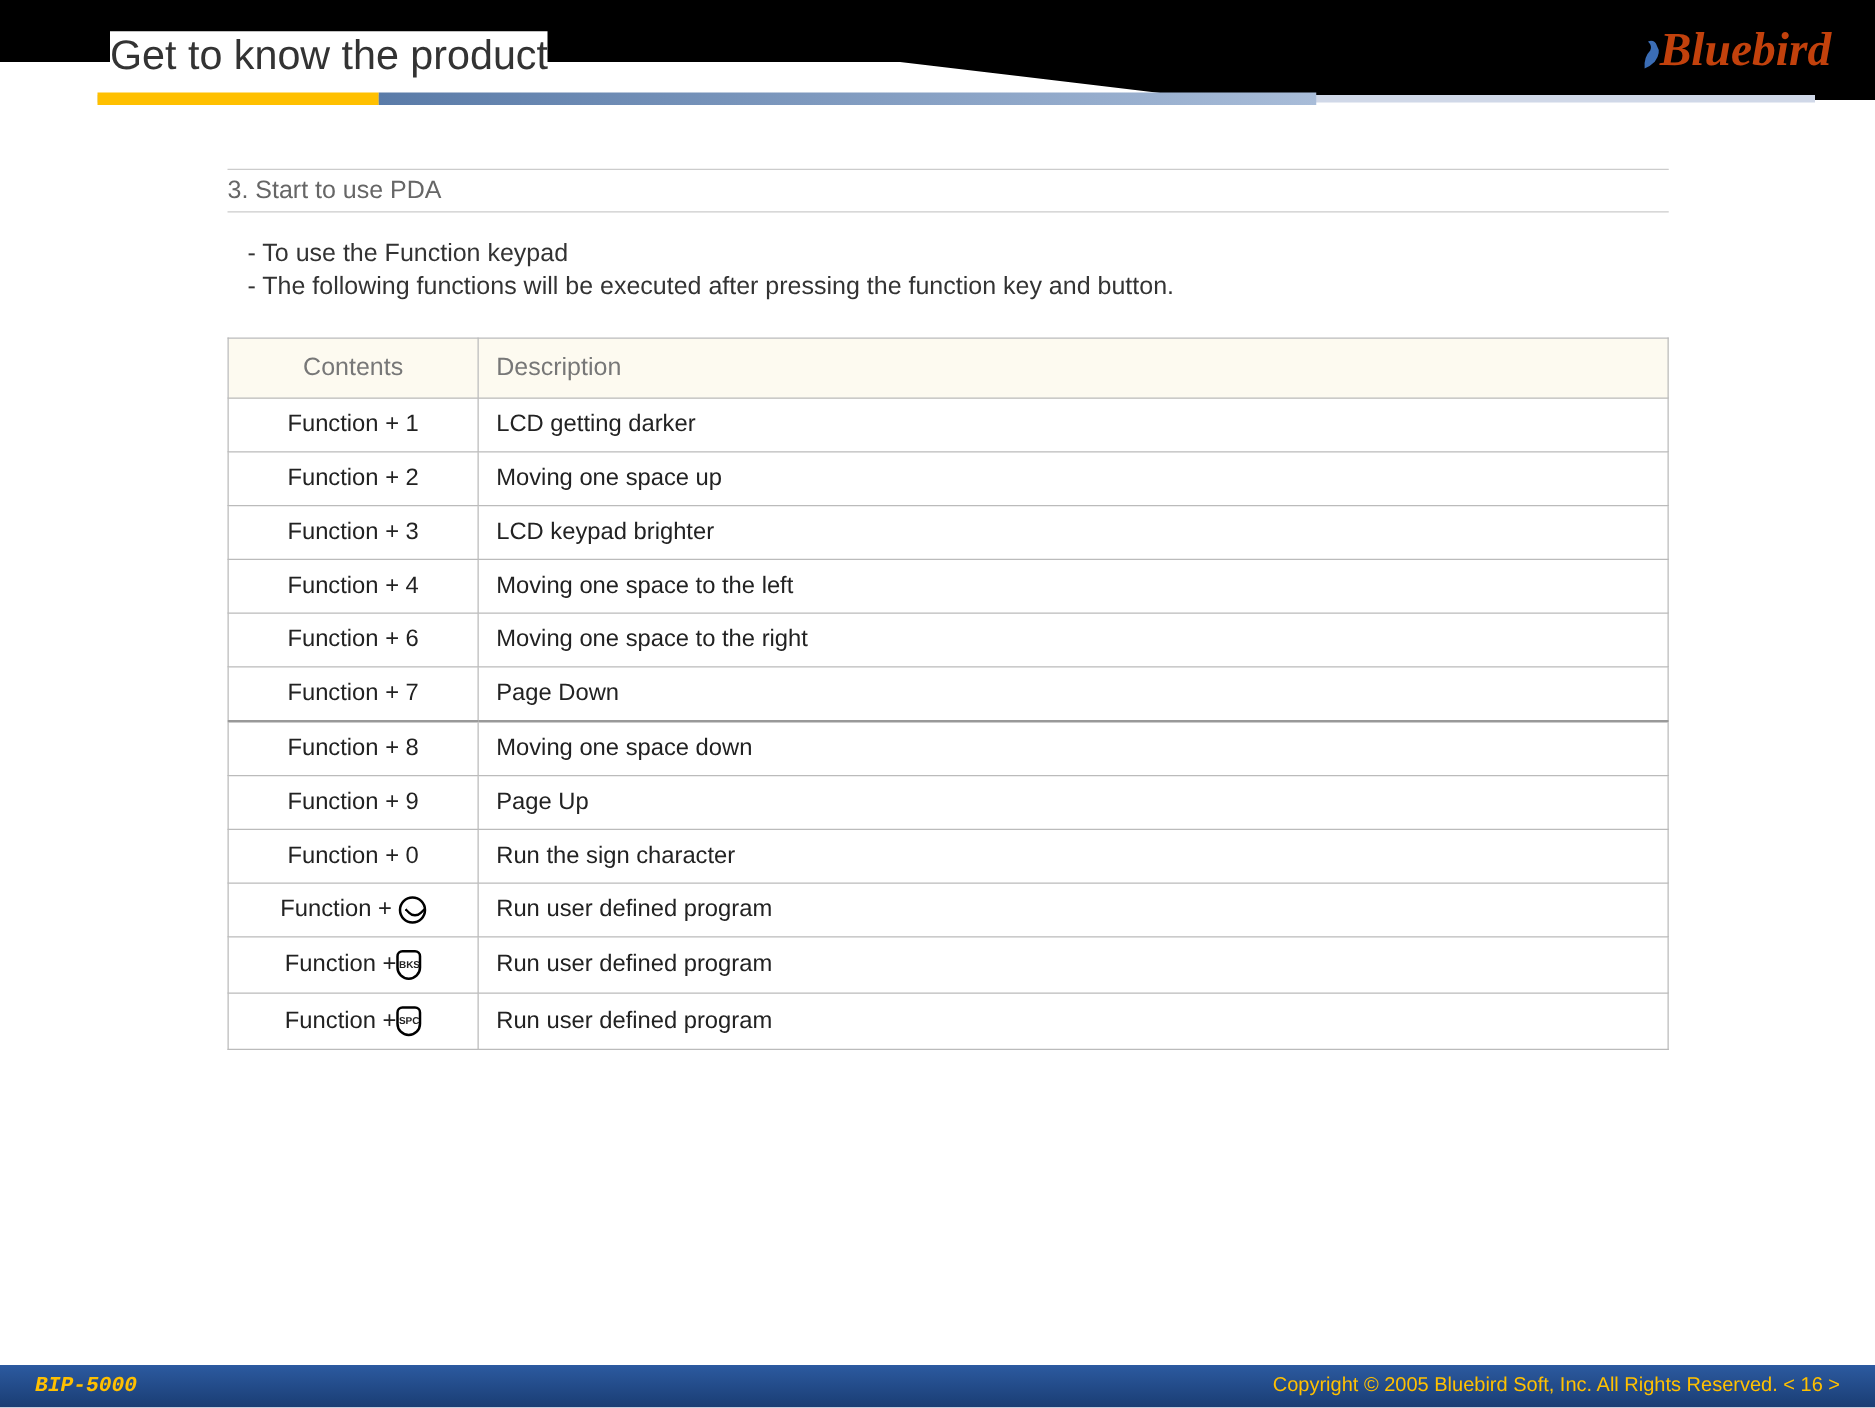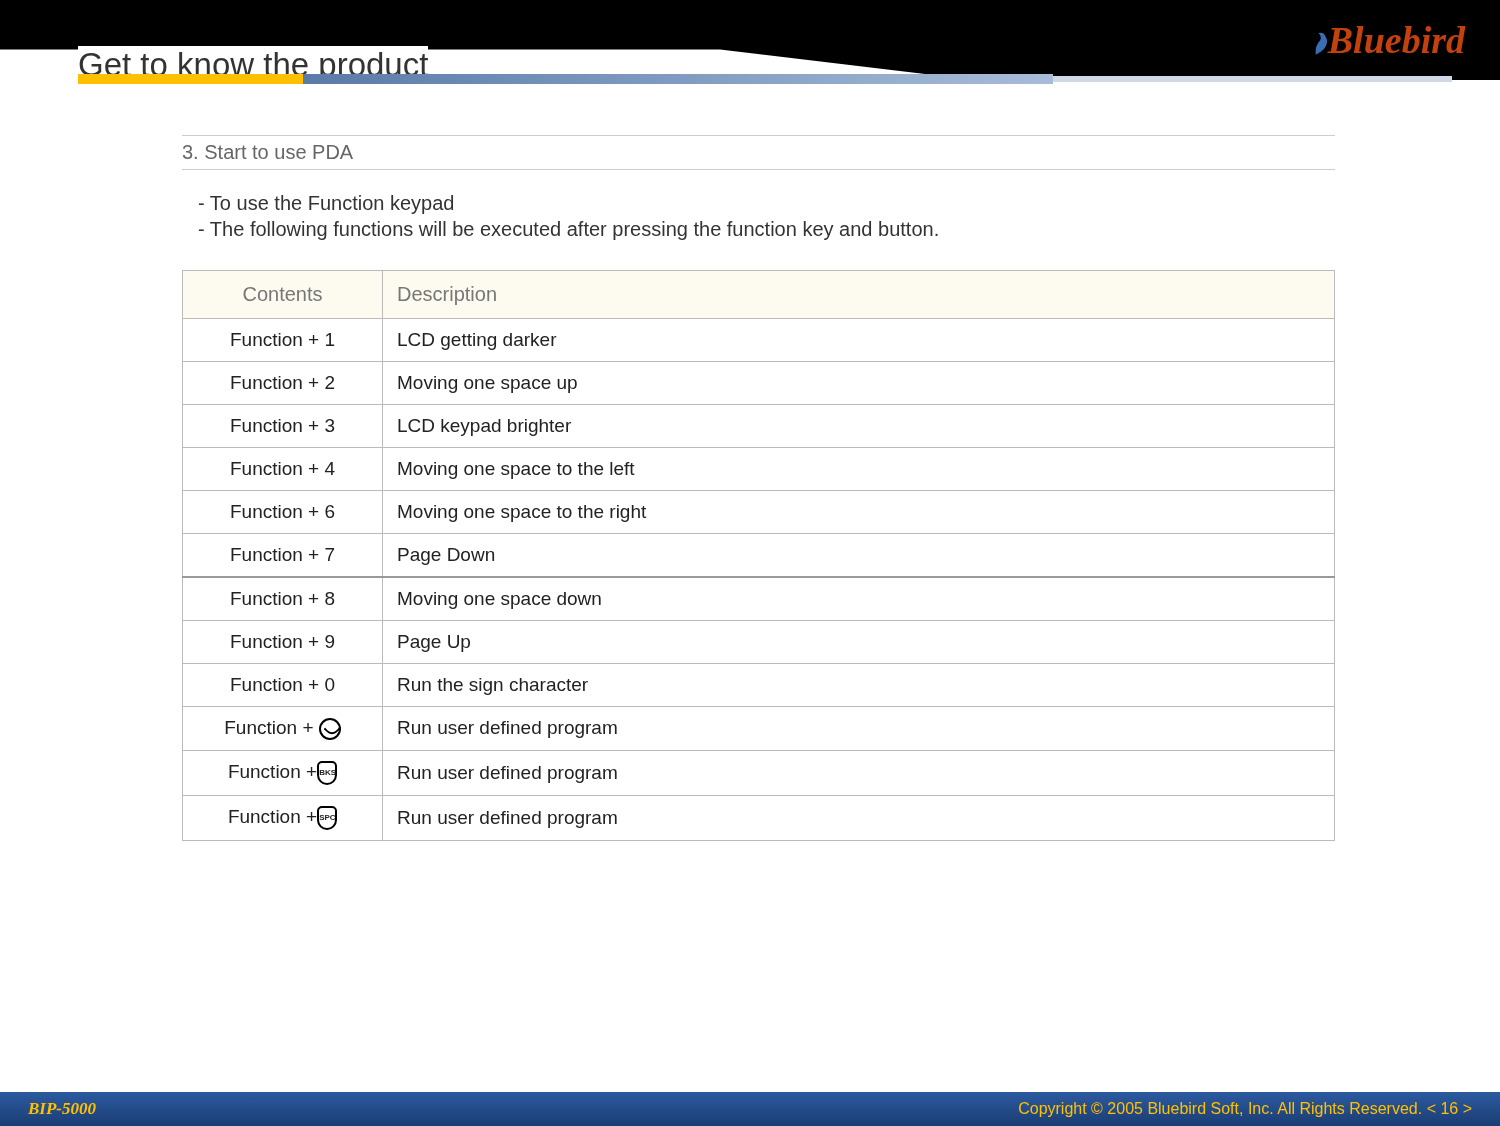--- a/index.html
+++ b/index.html
@@ -24,27 +24,26 @@
       top: 0;
       right: 0;
       width: 100%;
       height: 80px;
       background: #000;
       clip-path: polygon(0 0, 100% 0, 100% 100%, 65% 100%, 48% 62%, 0 62%);
     }
     .page-title {
       position: absolute;
       top: 25px;
-      left: 78px;
+      left: 88px;
       font-size: 33px;
       color: #333;
       font-weight: normal;
       background: #fff;
       z-index: 2;
-      margin-top: 21px;
     }
     .brand-logo {
       position: absolute;
       top: 18px;
       right: 35px;
       z-index: 3;
       display: flex;
       align-items: center;
       font-family: 'Times New Roman', serif;
       font-size: 38px;
@@ -184,21 +183,21 @@
       right: 0;
       height: 34px;
       background: linear-gradient(to bottom, #2c5aa0, #1a3d73);
       display: flex;
       justify-content: space-between;
       align-items: center;
       padding: 0 28px;
     }
     .footer-left {
       color: #FFC000;
-      font-family: Liberation Serif, serif;
+      font-family: Liberation Mono, monospace;
       font-weight: bold;
       font-style: italic;
       font-size: 17px;
     }
     .footer-right {
       color: #FFC000;
       font-size: 16px;
     }
   </style>
 </head>

